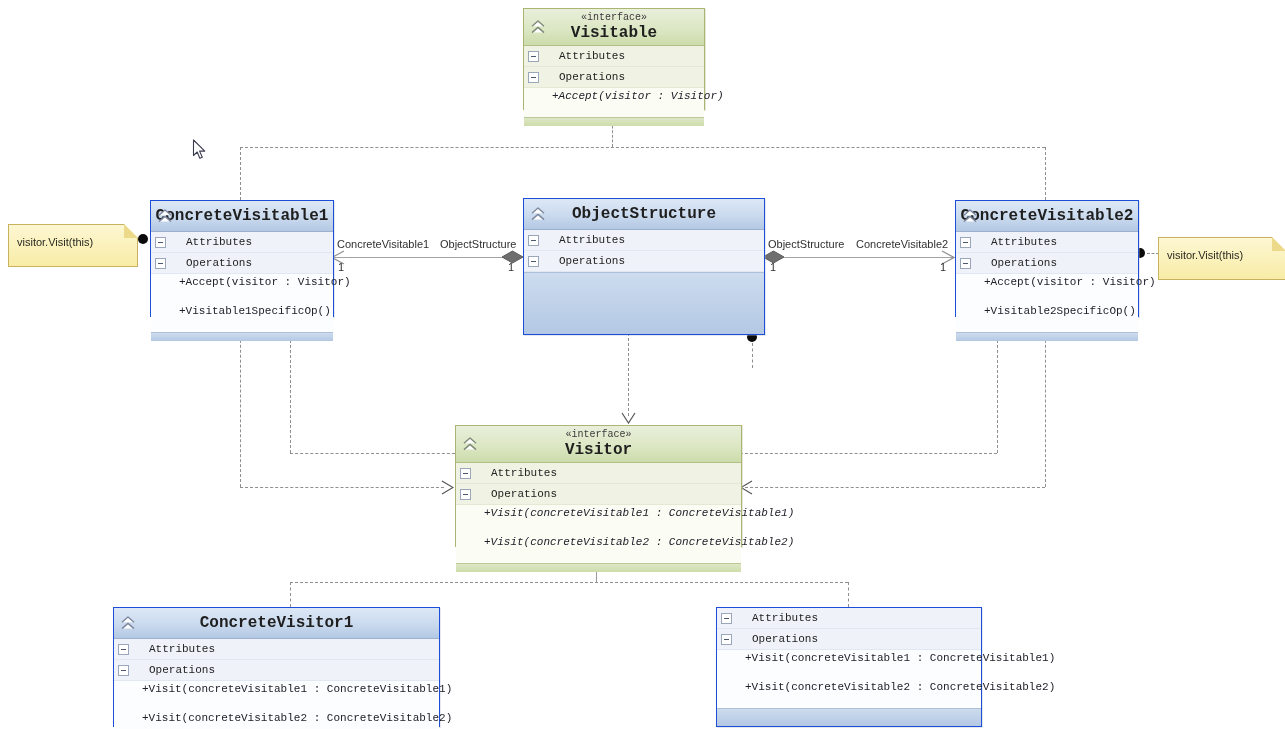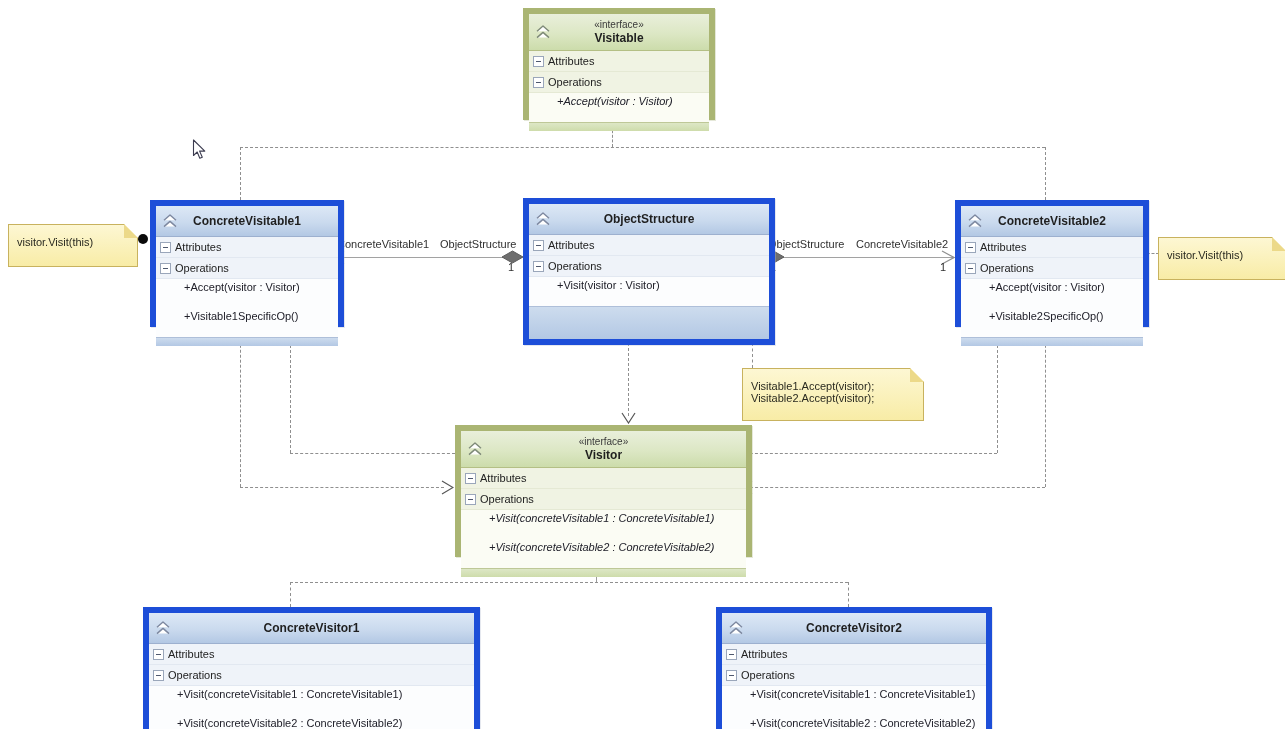--- a/index.html
+++ b/index.html
@@ -5,34 +5,35 @@
   html,body { margin:0; padding:0; background:#ffffff; }
   #canvas {
     position:relative; width:1285px; height:729px; background:#ffffff;
     font-family:"Liberation Sans","DejaVu Sans",sans-serif; font-size:11px; color:#2a2a2a;
     overflow:hidden;
   }
 
   
   .cls {
     position:absolute; display:flex; flex-direction:column;
-    border:6px solid #1d4ed8; background:#fdfdfe;
+    border:1px solid #1d4ed8; background:#fdfdfe;
     box-shadow:1px 1px 0 rgba(180,190,210,.35);
+    font-family:Liberation Mono, monospace;
   }
   .cls .hdr {
     position:relative; height:30px; flex:0 0 auto;
     display:flex; align-items:center; justify-content:center;
     background:linear-gradient(180deg,#dde8f6 0%,#cadaee 55%,#b3c8e4 100%);
     border-bottom:1px solid #9db0cf;
   }
-  .cls .title { font-size:12px; font-weight:bold; color:#1f1f1f; }
+  .cls .title { font-size:16px; font-weight:bold; color:#1f1f1f; }
   .cls .stereo { font-size:10px; color:#3a3a3a; line-height:12px; }
   .cls .chev { position:absolute; left:6px; top:50%; transform:translateY(-50%); width:16px; height:14px; }
   .cls .sec {
-    flex:0 0 auto; height:20px; display:flex; align-items:center; gap:4px;
+    flex:0 0 auto; height:20px; display:flex; align-items:center; gap:20px;
     padding:0 4px; background:#eff3f9; border-bottom:1px solid #e2e8f1;
     color:#222;
   }
   .cls .minus {
     position:relative; width:11px; height:11px; box-sizing:border-box;
     border:1px solid #9aa6ba; background:#ffffff; flex:0 0 auto;
   }
   .cls .minus::after {
     content:""; position:absolute; left:2px; right:2px; top:4px; height:1px; background:#4e586e;
   }
@@ -212,21 +213,20 @@
       <span class="title">ObjectStructure</span>
     </div>
     <div class="sec">
         <span class="minus"></span>
         <span>Attributes</span>
       </div>
     <div class="sec">
         <span class="minus"></span>
         <span>Operations</span>
       </div>
-    <div class="member">+Visit(visitor : Visitor)</div>
     <div class="strip"></div>
   </div>
 
   <div class="cls" style="left:955px;top:200px;width:182px;height:115px">
     <div class="hdr">
       <span class="chev"><svg width="16" height="14" viewBox="0 0 16 14">
             <path d="M2,6.2 8,1 14,6.2" fill="#fff" stroke="#7d88a0" stroke-width="1.4" stroke-linejoin="round"></path>
             <path d="M2,12.6 8,7.4 14,12.6" fill="#fff" stroke="#7d88a0" stroke-width="1.4" stroke-linejoin="round"></path>
           </svg></span>
       <span class="title">ConcreteVisitable2</span>
@@ -259,21 +259,21 @@
       </div>
     <div class="sec">
         <span class="minus"></span>
         <span>Operations</span>
       </div>
     <div class="member">+Visit(concreteVisitable1 : ConcreteVisitable1)</div>
     <div class="member">+Visit(concreteVisitable2 : ConcreteVisitable2)</div>
     <div class="strip"></div>
   </div>
 
-  <div class="cls" style="left:143px;top:607px;width:325px;height:118px">
+  <div class="cls" style="left:113px;top:607px;width:325px;height:118px">
     <div class="hdr">
       <span class="chev"><svg width="16" height="14" viewBox="0 0 16 14">
             <path d="M2,6.2 8,1 14,6.2" fill="#fff" stroke="#7d88a0" stroke-width="1.4" stroke-linejoin="round"></path>
             <path d="M2,12.6 8,7.4 14,12.6" fill="#fff" stroke="#7d88a0" stroke-width="1.4" stroke-linejoin="round"></path>
           </svg></span>
       <span class="title">ConcreteVisitor1</span>
     </div>
     <div class="sec">
         <span class="minus"></span>
         <span>Attributes</span>
@@ -281,52 +281,39 @@
     <div class="sec">
         <span class="minus"></span>
         <span>Operations</span>
       </div>
     <div class="member">+Visit(concreteVisitable1 : ConcreteVisitable1)</div>
     <div class="member">+Visit(concreteVisitable2 : ConcreteVisitable2)</div>
     <div class="strip"></div>
   </div>
 
   <div class="cls" style="left:716px;top:607px;width:264px;height:118px">
-    <div class="hdr">
-      <span class="chev"><svg width="16" height="14" viewBox="0 0 16 14">
-            <path d="M2,6.2 8,1 14,6.2" fill="#fff" stroke="#7d88a0" stroke-width="1.4" stroke-linejoin="round"></path>
-            <path d="M2,12.6 8,7.4 14,12.6" fill="#fff" stroke="#7d88a0" stroke-width="1.4" stroke-linejoin="round"></path>
-          </svg></span>
-      <span class="title">ConcreteVisitor2</span>
-    </div>
     <div class="sec">
         <span class="minus"></span>
         <span>Attributes</span>
       </div>
     <div class="sec">
         <span class="minus"></span>
         <span>Operations</span>
       </div>
     <div class="member">+Visit(concreteVisitable1 : ConcreteVisitable1)</div>
     <div class="member">+Visit(concreteVisitable2 : ConcreteVisitable2)</div>
     <div class="strip"></div>
   </div>
 
   <div class="note" style="left:8px;top:224px;width:112px;height:26px">
     <span class="fold-cut"></span>
     <span class="fold-flap"></span>
     <span>visitor.Visit(this)</span>
   </div>
 
-  <div class="note" style="left:742px;top:368px;width:164px;height:36px">
-    <span class="fold-cut"></span>
-    <span class="fold-flap"></span>
-    <div>Visitable1.Accept(visitor);</div>
-    <div>Visitable2.Accept(visitor);</div>
-  </div>
 
   <div class="note" style="left:1158px;top:237px;width:110px;height:26px">
     <span class="fold-cut"></span>
     <span class="fold-flap"></span>
     <span>visitor.Visit(this)</span>
   </div>
 
   <svg class="cursor" style="left:192px;top:139px" width="15" height="22" viewBox="0 0 15 22">
     <path d="M1.5,1 L1.5,16.5 L5.2,13 L7.8,19.3 L10.3,18.2 L7.6,12.1 L12.8,12.1 Z" fill="#ffffff" stroke="#3c3c50" stroke-width="1.1" stroke-linejoin="round"></path>
   </svg>

